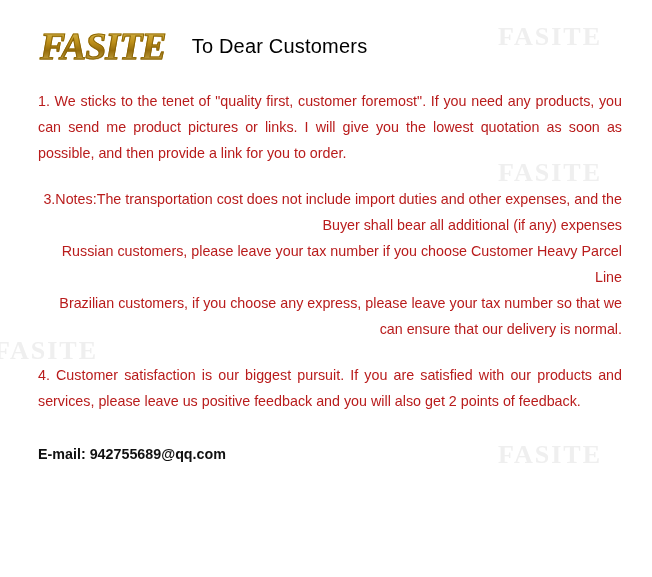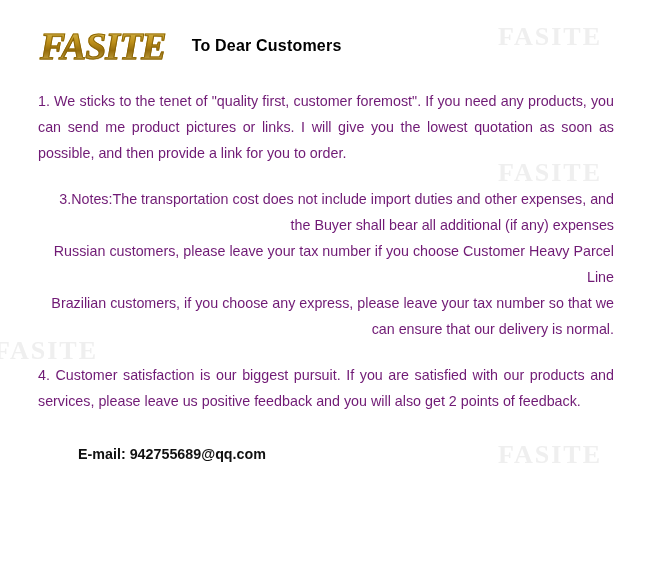--- a/index.html
+++ b/index.html
@@ -59,46 +59,45 @@
     -webkit-background-clip: text;
     background-clip: text;
     color: transparent;
     -webkit-text-stroke: 1px #8a6508;
     text-shadow: 0 1px 0 rgba(120,90,10,0.25);
     padding-left: 2px;
   }
 
   .title {
     font-family: "Liberation Sans", sans-serif;
-    font-weight: bold;
-    font-size: 16px;
+    font-weight: normal;
+    font-size: 20px;
     color: #000000;
     letter-spacing: 0.2px;
   }
 
   p.para {
     font-size: 14.3px;
     line-height: 26px;
     text-align: justify;
     text-justify: inter-word;
-    margin: 0 8px 20px 0;
-    color: #701a75;
+    margin: 0 0 20px 0;
+    color: #b91c1c;
   }
   p.para.tight { margin-bottom: 0; }
   p.para.nojust { text-align: right; }
 
   .contact {
     margin-top: 28px;
   }
   .contact div {
     font-size: 14.3px;
     font-weight: bold;
     line-height: 24px;
     color: #111111;
-    margin-left: 40px;
   }
 </style>
 </head>
 <body>
 
 <div class="watermark wm-1">FASITE</div>
 <div class="watermark wm-2">FASITE</div>
 <div class="watermark wm-3">FASITE</div>
 <div class="watermark wm-4">FASITE</div>
 

